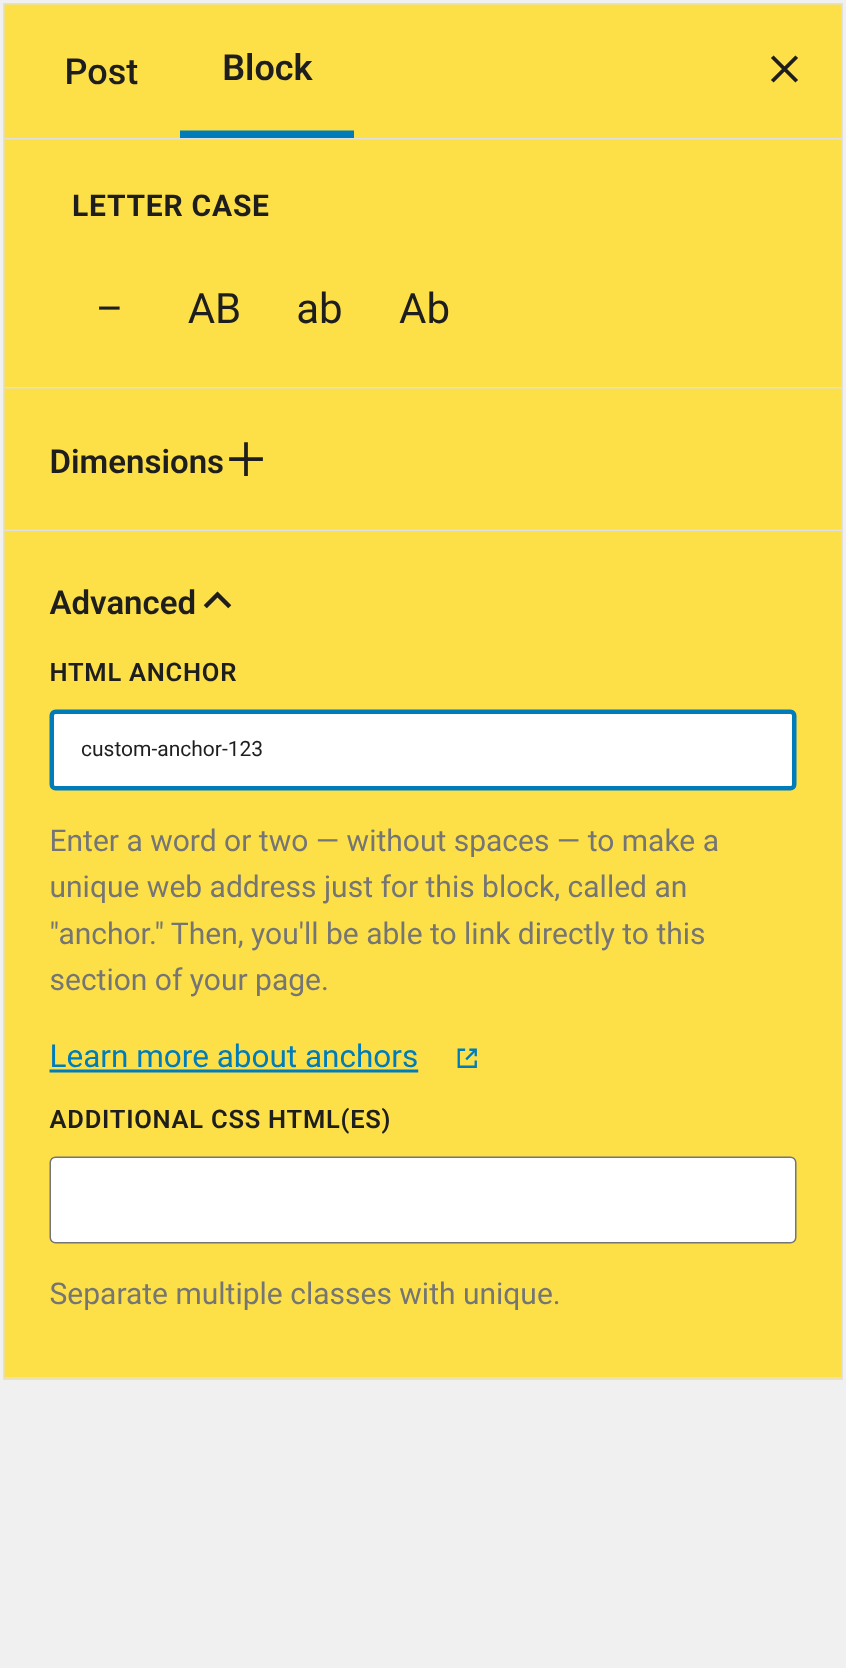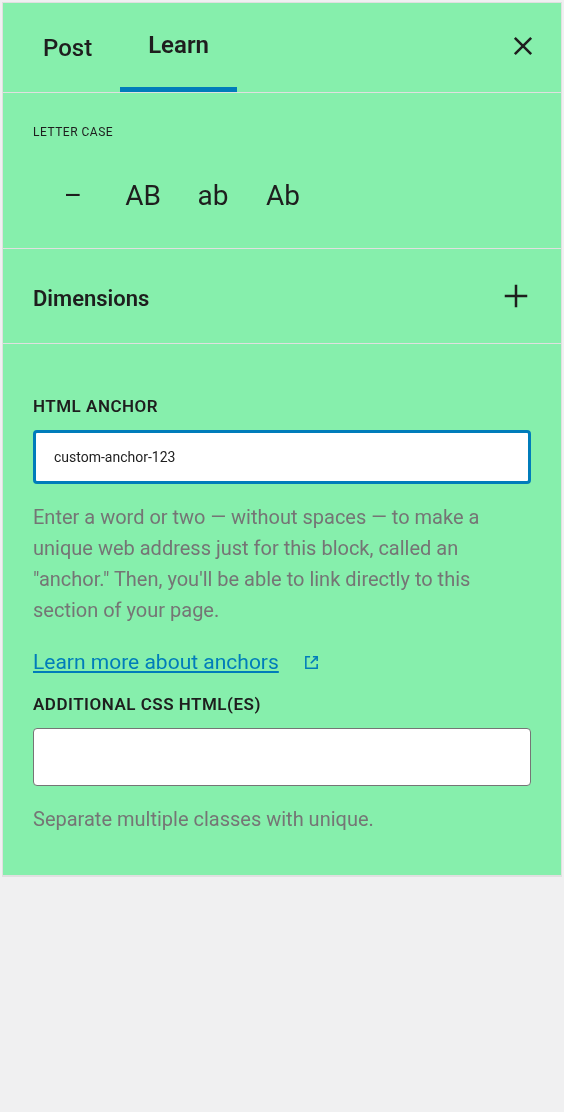--- a/index.html
+++ b/index.html
@@ -8,21 +8,21 @@
       padding: 0;
     }
     body {
       font-family: -apple-system, BlinkMacSystemFont, "Segoe UI", Roboto, sans-serif;
       background: #f0f0f1;
       width: 564px;
       height: 1112px;
       padding: 2px;
     }
     .panel {
-      background: #86efac;
+      background: #fde047;
       border: 1px solid #e0e0e0;
     }
     .tabs-row {
       display: flex;
       align-items: center;
       padding: 0 12px;
       border-bottom: 1px solid #e0e0e0;
       position: relative;
     }
     .tab {
@@ -45,35 +45,35 @@
       width: 28px;
       height: 28px;
     }
     .section {
       padding: 32px 30px 28px 30px;
       border-bottom: 1px solid #e0e0e0;
     }
     .section-header {
       display: flex;
       align-items: center;
-      justify-content: space-between;
     }
     .section-title {
       font-size: 22px;
       font-weight: 600;
       color: #1e1e1e;
       padding: 4px 0;
     }
     .label-upper {
-      font-size: 12px;
-      font-weight: 400;
+      font-size: 20px;
+      font-weight: 700;
       letter-spacing: 0.5px;
       text-transform: uppercase;
       color: #1e1e1e;
       margin-bottom: 18px;
+      margin-left: 15px;
     }
     .letter-case-options {
       display: flex;
       gap: 30px;
       padding: 22px 20px 8px 20px;
       font-size: 28px;
       color: #1e1e1e;
     }
     .lc-option {
       cursor: pointer;
@@ -153,21 +153,21 @@
       margin-top: 20px;
     }
   </style>
 </head>
 <body>
 
 <div class="panel">
 
   <div class="tabs-row">
     <div class="tab">Post</div>
-    <div class="tab active">Learn</div>
+    <div class="tab active">Block</div>
     <div class="close-btn">
       <svg viewBox="0 0 24 24" fill="none" stroke="#1e1e1e" stroke-width="2.2">
         <path d="M5 5 L19 19 M19 5 L5 19"></path>
       </svg>
     </div>
   </div>
 
   <div class="section">
     <div class="label-upper">LETTER CASE</div>
     <div class="letter-case-options">
@@ -183,20 +183,28 @@
       <div class="section-title">Dimensions</div>
       <div class="plus-btn">
         <svg viewBox="0 0 24 24" fill="none" stroke="#1e1e1e" stroke-width="2">
           <path d="M12 3 L12 21 M3 12 L21 12"></path>
         </svg>
       </div>
     </div>
   </div>
 
   <div class="advanced-section">
+    <div class="section-header">
+      <div class="section-title">Advanced</div>
+      <div class="chevron-btn">
+        <svg viewBox="0 0 24 24" fill="none" stroke="#1e1e1e" stroke-width="2.5">
+          <path d="M5 15 L12 8 L19 15"></path>
+        </svg>
+      </div>
+    </div>
 
     <div class="field-block">
       <div class="field-label">HTML ANCHOR</div>
       <input type="text" class="text-input" value="custom-anchor-123" style="">
       <div class="help-text">Enter a word or two — without spaces — to make a unique web address just for this block, called an "anchor." Then, you'll be able to link directly to this section of your page.</div>
       <a class="link-learn">
         <span>Learn more about anchors</span>
         <svg viewBox="0 0 24 24" fill="none" stroke="#007cba" stroke-width="2.2">
           <path d="M10 4 H4 V20 H20 V14"></path>
           <path d="M14 4 H20 V10"></path>

